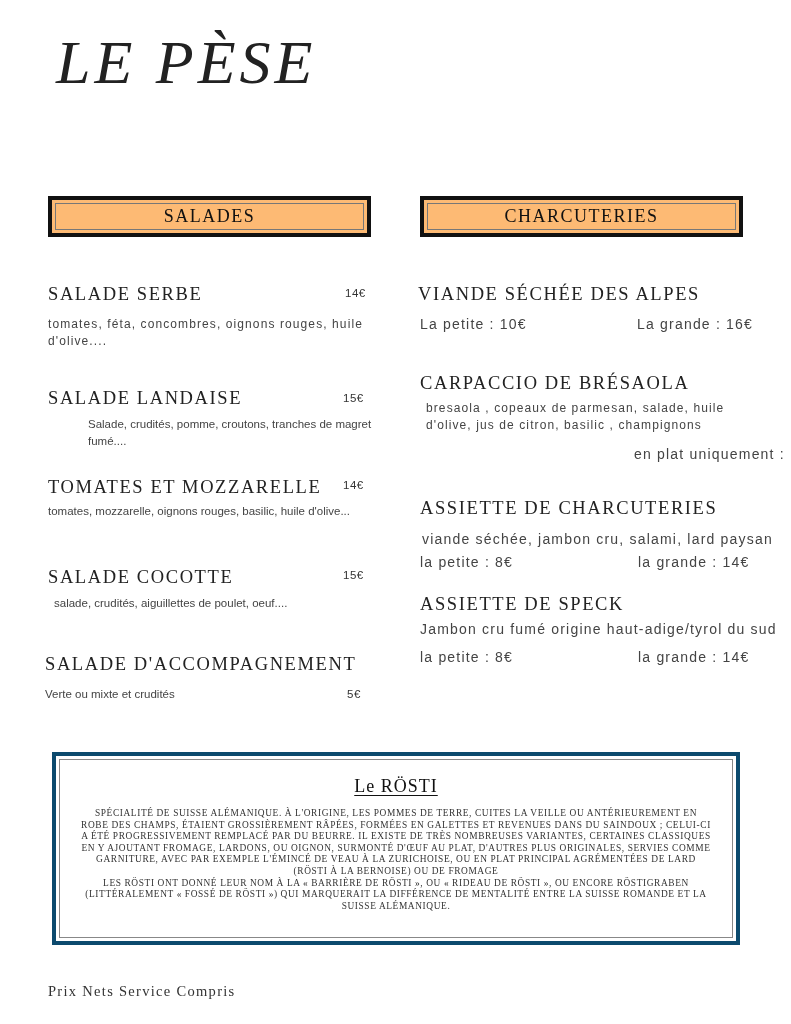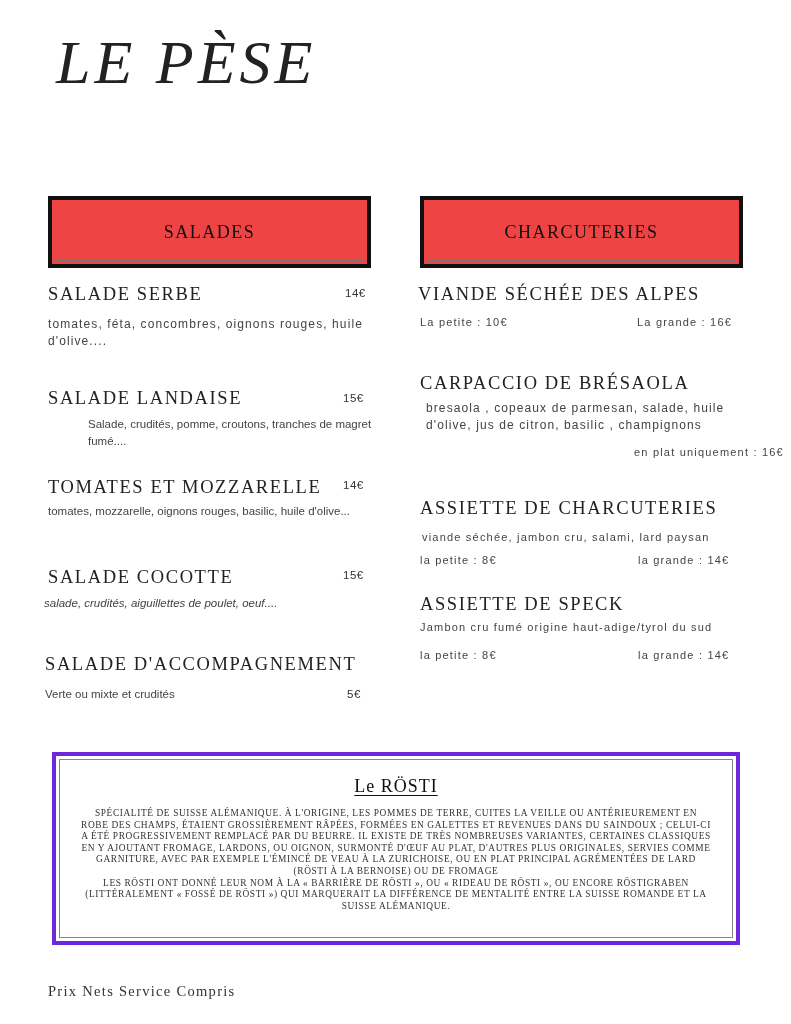--- a/index.html
+++ b/index.html
@@ -7,22 +7,22 @@
     body { position: relative; color: #222; font-family: "Liberation Sans", sans-serif; }
 
     .title {
       position: absolute; left: 56px; top: 24px;
       font-family: "Liberation Serif", "DejaVu Serif", serif;
       font-style: italic; font-size: 62px; line-height: 76px;
       letter-spacing: 4px; color: #222; font-weight: normal;
     }
 
     .sec-box {
-      position: absolute; top: 196px; height: 72px; width: 323px;
-      border: 4px solid #111; background: #ef4444;
+      position: absolute; top: 196px; height: 41px; width: 323px;
+      border: 4px solid #111; background: #fdba74;
     }
     .sec-box .inner {
       position: absolute; left: 3px; top: 3px; right: 3px; bottom: 3px;
       border: 1px solid #777;
       display: flex; align-items: center; justify-content: center;
       font-family: "Liberation Serif", serif; font-size: 18px; letter-spacing: 1.5px; color: #111;
     }
 
     .item-name {
       position: absolute;
@@ -31,26 +31,26 @@
     }
     .item-price {
       position: absolute; font-size: 11.5px; letter-spacing: 0.5px; color: #333; white-space: nowrap;
     }
     .item-desc {
       position: absolute; font-size: 12px; line-height: 17px; color: #444;
     }
     .desc-spaced { letter-spacing: 1.1px; }
     .desc-tight { font-size: 11.5px; letter-spacing: 0; }
     .size-price {
-      position: absolute; font-size: 11px; letter-spacing: 1.2px; color: #444; white-space: nowrap;
+      position: absolute; font-size: 14px; letter-spacing: 1.2px; color: #444; white-space: nowrap;
     }
 
     .rosti-box {
       position: absolute; left: 52px; top: 752px; width: 688px; height: 193px;
-      border: 4px solid #6d28d9; background: #fff;
+      border: 4px solid #0c4a6e; background: #fff;
     }
     .rosti-box .inner {
       position: absolute; left: 3px; top: 3px; right: 3px; bottom: 3px;
       border: 1px solid #888;
     }
     .rosti-title {
       position: absolute; left: 0; right: 0; top: 16px; text-align: center;
       font-family: "Liberation Serif", serif; font-size: 18px; letter-spacing: 1px; color: #111;
     }
     .rosti-title span { text-decoration: underline; text-underline-offset: 3px; }
@@ -94,21 +94,21 @@
 
   <div>
     <div class="item-name" style="left:48px; top:477px;">TOMATES ET MOZZARELLE</div>
     <div class="item-price" style="left:343px; top:479px;">14€</div>
     <div class="item-desc desc-tight" style="left:48px; top:503px; width:330px;">tomates, mozzarelle, oignons rouges, basilic, huile d'olive...</div>
   </div>
 
   <div>
     <div class="item-name" style="left:48px; top:567px;">SALADE COCOTTE</div>
     <div class="item-price" style="left:343px; top:569px;">15€</div>
-    <div class="item-desc desc-tight" style="left:44px; top:595px; width:330px;font-style:italic;">salade, crudités, aiguillettes de poulet, oeuf....</div>
+    <div class="item-desc desc-tight" style="left:54px; top:595px; width:330px;">salade, crudités, aiguillettes de poulet, oeuf....</div>
   </div>
 
   <div>
     <div class="item-name" style="left:45px; top:654px;">SALADE D'ACCOMPAGNEMENT</div>
     <div class="item-desc desc-tight" style="left:45px; top:686px; width:260px;">Verte ou mixte et crudités</div>
     <div class="item-price" style="left:347px; top:688px;">5€</div>
   </div>
 </div>
 
 <div>

